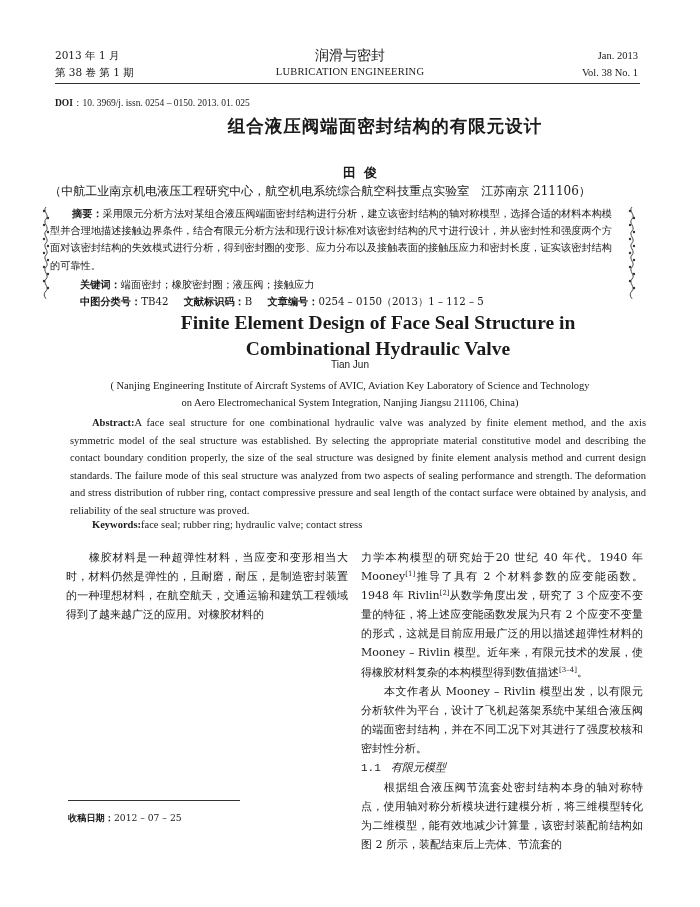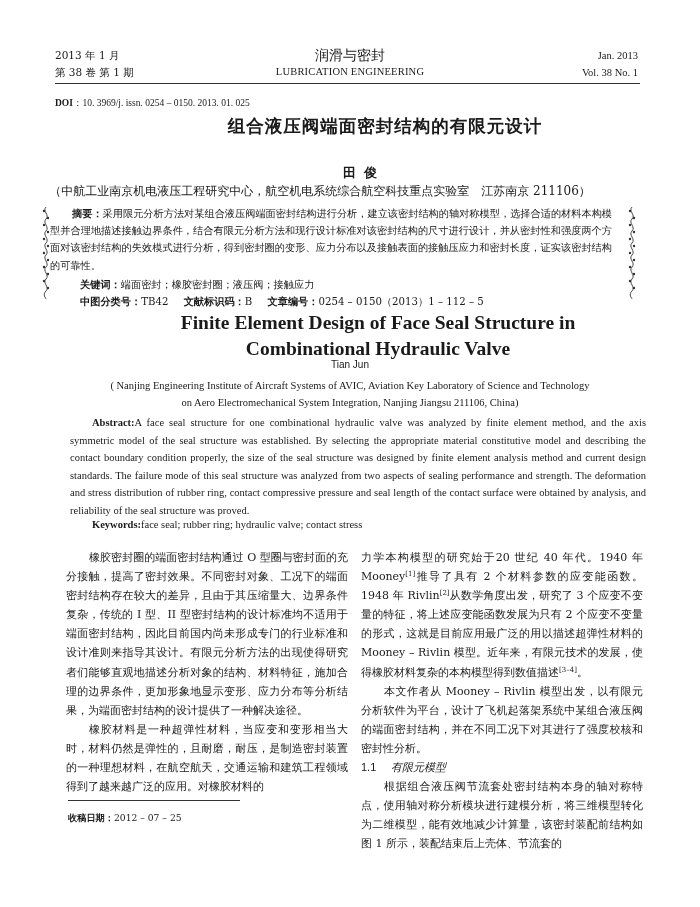--- a/index.html
+++ b/index.html
@@ -52,21 +52,21 @@
     
     .col { top: 548px; width: 282px; font-size: 11px; line-height: 19.1px; text-align: justify; }
     .col-left { left: 66px; }
     .col-right { left: 361px; }
     .col p { margin: 0; text-indent: 23px; }
     .col .noindent { text-indent: 0; }
     sup { font-size: 7px; line-height: 0; vertical-align: 4px; }
     .sec-h { font-weight: bold; font-family: "DejaVu Sans", sans-serif; text-indent: 0 !important; }
     .sec-h .num { font-weight: normal; font-family: "Liberation Serif", serif; display: inline-block; width: 22px; }
     .subsec-h { text-indent: 0 !important; font-style: italic; }
-    .subsec-h .num { font-style: normal; display: inline-block; width: 30px; font-family: Liberation Sans, sans-serif; }
+    .subsec-h .num { font-style: normal; display: inline-block; width: 30px; font-family: Liberation Mono, monospace; }
 
     .foot-rule { left: 68px; width: 172px; top: 800px; border-top: 1px solid #333; height: 0; }
     .foot { left: 68px; width: 285px; top: 810px; font-size: 9.2px; line-height: 16px; }
     .foot .label { font-weight: bold; font-family: "DejaVu Sans", sans-serif; }
   </style>
 </head>
 <body>
 
 <div class="abs hdr-left">
   <div>2013 年 1 月</div>
@@ -152,27 +152,26 @@
 </div>
 
 <div class="abs abs-en">
   <p><span class="label">Abstract:</span><span>A face seal structure for one combinational hydraulic valve was analyzed by finite element method, and the axis symmetric model of the seal structure was established. By selecting the appropriate material constitutive model and describing the contact boundary condition properly, the size of the seal structure was designed by finite element analysis method and current design standards. The failure mode of this seal structure was analyzed from two aspects of sealing performance and strength. The deformation and stress distribution of rubber ring, contact compressive pressure and seal length of the contact surface were obtained by analysis, and reliability of the seal structure was proved.</span></p>
 </div>
 <div class="abs kw-en">
   <span class="label">Keywords:</span><span>face seal; rubber ring; hydraulic valve; contact stress</span>
 </div>
 
 <div class="abs col col-left">
-  <p>橡胶密封圈的端面密封结构通过 O 型圈与密封面的充分接触，提高了密封效果。不同密封对象、工况下的端面密封结构存在较大的差异，且由于其压缩量大、边界条件复杂，传统的 I 型、II 型密封结构的设计标准均不适用于端面密封结构，因此目前国内尚未形成专门的行业标准和设计准则来指导其设计。有限元分析方法的出现使得研究者们能够直观地描述分析对象的结构、材料特征，施加合理的边界条件，更加形象地显示变形、应力分布等分析结果，为端面密封结构的设计提供了一种解决途径。</p>
   <p>橡胶材料是一种超弹性材料，当应变和变形相当大时，材料仍然是弹性的，且耐磨，耐压，是制造密封装置的一种理想材料，在航空航天，交通运输和建筑工程领域得到了越来越广泛的应用。对橡胶材料的</p>
 </div>
 
 <div class="abs col col-right">
   <p class="noindent"><span>力学本构模型的研究始于20 世纪 40 年代。1940 年 Mooney</span><sup>[1]</sup><span>推导了具有 2 个材料参数的应变能函数。1948 年 Rivlin</span><sup>[2]</sup><span>从数学角度出发，研究了 3 个应变不变量的特征，将上述应变能函数发展为只有 2 个应变不变量的形式，这就是目前应用最广泛的用以描述超弹性材料的 Mooney – Rivlin 模型。近年来，有限元技术的发展，使得橡胶材料复杂的本构模型得到数值描述</span><sup>[3–4]</sup><span>。</span></p>
   <p>本文作者从 Mooney – Rivlin 模型出发，以有限元分析软件为平台，设计了飞机起落架系统中某组合液压阀的端面密封结构，并在不同工况下对其进行了强度校核和密封性分析。</p>
   <p class="subsec-h"><span class="num">1.1</span><span>有限元模型</span></p>
-  <p>根据组合液压阀节流套处密封结构本身的轴对称特点，使用轴对称分析模块进行建模分析，将三维模型转化为二维模型，能有效地减少计算量，该密封装配前结构如图 1 所示，装配结束后上壳体、节流套的</p>
+  <p>根据组合液压阀节流套处密封结构本身的轴对称特点，使用轴对称分析模块进行建模分析，将三维模型转化为二维模型，能有效地减少计算量，该密封装配前结构如图 2 所示，装配结束后上壳体、节流套的</p>
 </div>
 
 <div class="abs foot-rule"></div>
 <div class="abs foot">
   <div><span class="label">收稿日期：</span><span>2012 – 07 – 25</span></div>
 </div>
 
 </body></html>

